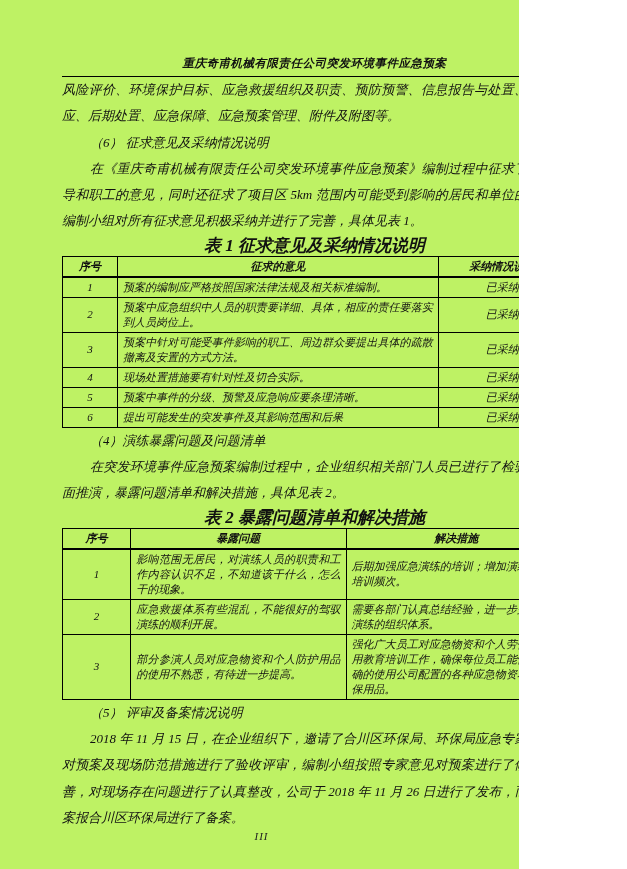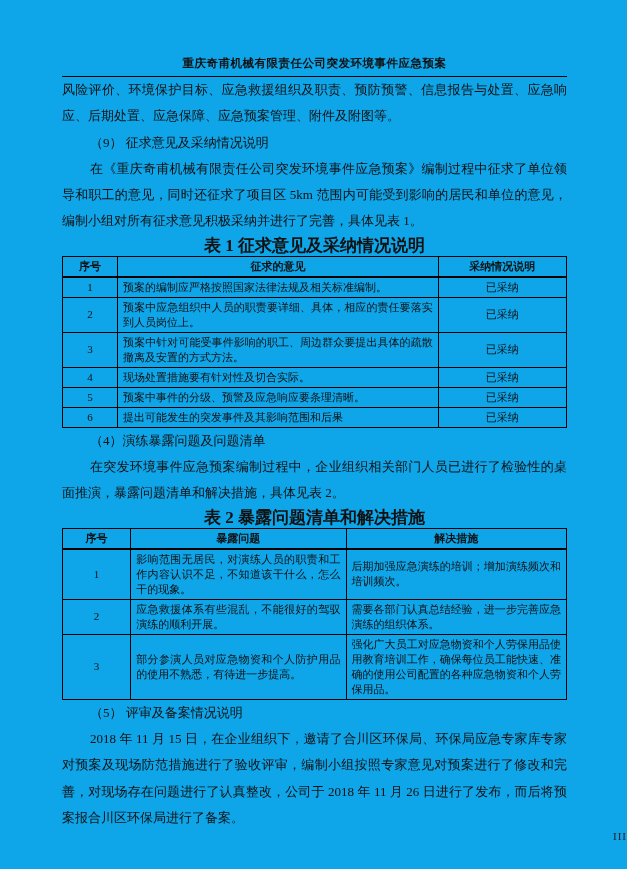--- a/index.html
+++ b/index.html
@@ -3,24 +3,25 @@
 <meta charset="utf-8">
 <style>
   * { margin: 0; padding: 0; box-sizing: border-box; }
   html, body { background: #ffffff; }
   body {
     font-family: "Liberation Serif", "DejaVu Serif", serif;
     color: #111111;
   }
   .page {
     position: relative;
-    width: 627px;
+    width: 519px;
     height: 869px;
-    background: #0ea5e9;
+    background: #bef264;
     overflow: hidden;
+    font-style: italic;
   }
   .content {
     position: absolute;
     left: 62px;
     top: 56px;
     width: 505px;
   }
   .doc-header {
     text-align: center;
     font-weight: bold;
@@ -66,37 +67,37 @@
   .t1 .col-op { width: 320px; }
   .t1 .col-ad { width: 128px; }
   .t2 .col-no { width: 68px; }
   .t2 .col-pr { width: 215px; }
   .t2 .col-so { width: 220px; }
   .footer {
     position: absolute;
     left: 4px;
     right: 0;
     top: 830px;
-    text-align: right;
+    text-align: center;
     font-size: 11px;
     letter-spacing: 1px;
     color: #222222;
   }
 </style>
 </head>
 <body>
 
 <div class="page">
   <div class="content">
 
     <div class="doc-header">重庆奇甫机械有限责任公司突发环境事件应急预案</div>
 
     <p class="body first">风险评价、环境保护目标、应急救援组织及职责、预防预警、信息报告与处置、应急响应、后期处置、应急保障、应急预案管理、附件及附图等。</p>
 
-    <p class="body indent">（9） 征求意见及采纳情况说明</p>
+    <p class="body indent">（6） 征求意见及采纳情况说明</p>
     <p class="body indent">在《重庆奇甫机械有限责任公司突发环境事件应急预案》编制过程中征求了单位领导和职工的意见，同时还征求了项目区 5km 范围内可能受到影响的居民和单位的意见，编制小组对所有征求意见积极采纳并进行了完善，具体见表 1。</p>
 
     <div class="caption">表 1 征求意见及采纳情况说明</div>
     <table class="t1">
       <colgroup>
           <col class="col-no">
           <col class="col-op">
           <col class="col-ad">
         </colgroup>
       <tbody>

